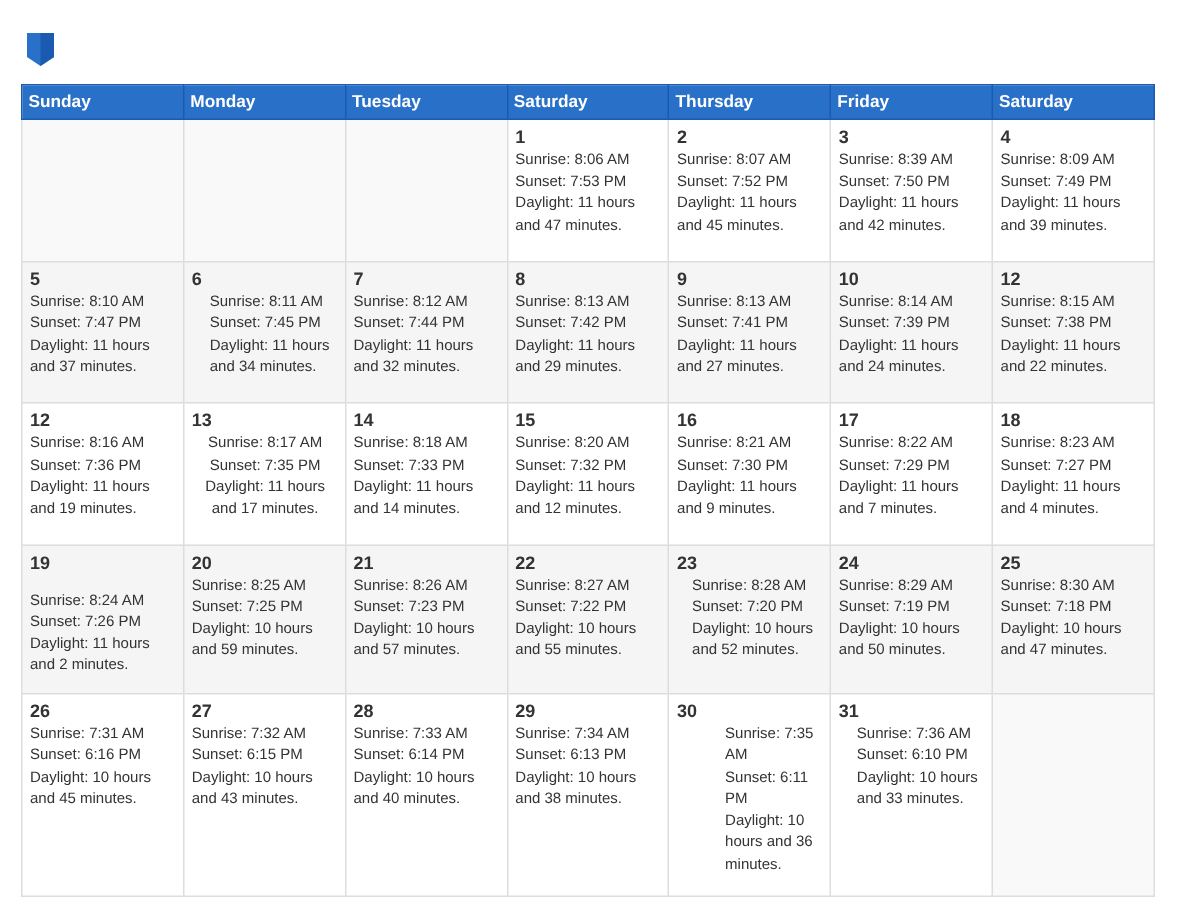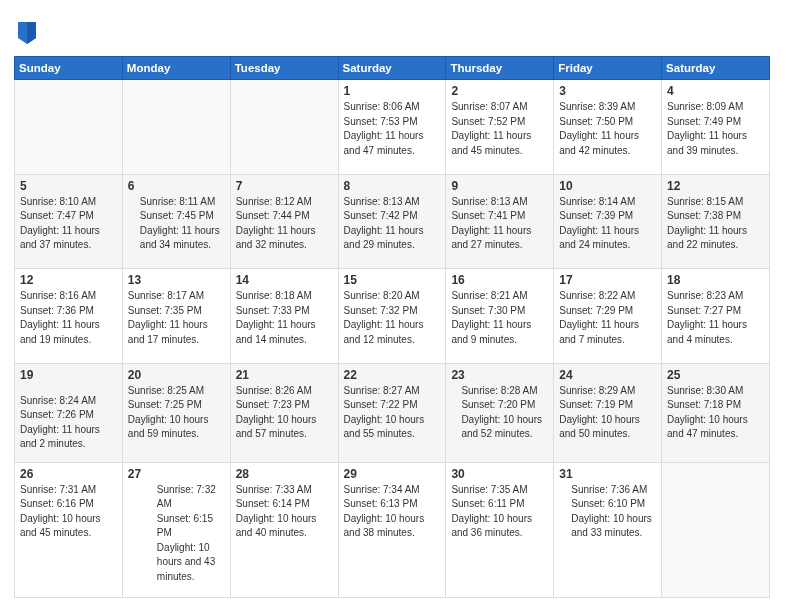--- a/index.html
+++ b/index.html
@@ -215,21 +215,21 @@
         </tr>
         <tr>
           <td>
             <span class="day-number">12</span>
             <div class="day-info" style="white-space: pre-line;">Sunrise: 8:16 AM
 Sunset: 7:36 PM
 Daylight: 11 hours and 19 minutes.</div>
           </td>
           <td>
             <span class="day-number">13</span>
-            <div class="day-info" style="white-space: pre-line;">Sunrise: 8:17 AM
+            <div class="day-info" style="white-space: pre-line; text-align: center;">Sunrise: 8:17 AM
 Sunset: 7:35 PM
 Daylight: 11 hours and 17 minutes.</div>
           </td>
           <td>
             <span class="day-number">14</span>
             <div class="day-info" style="white-space: pre-line;">Sunrise: 8:18 AM
 Sunset: 7:33 PM
 Daylight: 11 hours and 14 minutes.</div>
           </td>
           <td>
@@ -303,39 +303,39 @@
         </tr>
         <tr>
           <td>
             <span class="day-number">26</span>
             <div class="day-info" style="white-space: pre-line;">Sunrise: 7:31 AM
 Sunset: 6:16 PM
 Daylight: 10 hours and 45 minutes.</div>
           </td>
           <td>
             <span class="day-number">27</span>
-            <div class="day-info" style="white-space: pre-line; margin-left: 29px;">Sunrise: 7:32 AM
+            <div class="day-info" style="white-space: pre-line;">Sunrise: 7:32 AM
 Sunset: 6:15 PM
 Daylight: 10 hours and 43 minutes.</div>
           </td>
           <td>
             <span class="day-number">28</span>
             <div class="day-info" style="white-space: pre-line;">Sunrise: 7:33 AM
 Sunset: 6:14 PM
 Daylight: 10 hours and 40 minutes.</div>
           </td>
           <td>
             <span class="day-number">29</span>
             <div class="day-info" style="white-space: pre-line;">Sunrise: 7:34 AM
 Sunset: 6:13 PM
 Daylight: 10 hours and 38 minutes.</div>
           </td>
           <td>
             <span class="day-number">30</span>
-            <div class="day-info" style="white-space: pre-line;">Sunrise: 7:35 AM
+            <div class="day-info" style="white-space: pre-line; margin-left: 32px;">Sunrise: 7:35 AM
 Sunset: 6:11 PM
 Daylight: 10 hours and 36 minutes.</div>
           </td>
           <td>
             <span class="day-number">31</span>
             <div class="day-info" style="white-space: pre-line; margin-left: 12px;">Sunrise: 7:36 AM
 Sunset: 6:10 PM
 Daylight: 10 hours and 33 minutes.</div>
           </td>
           <td class="empty-cell"></td>

